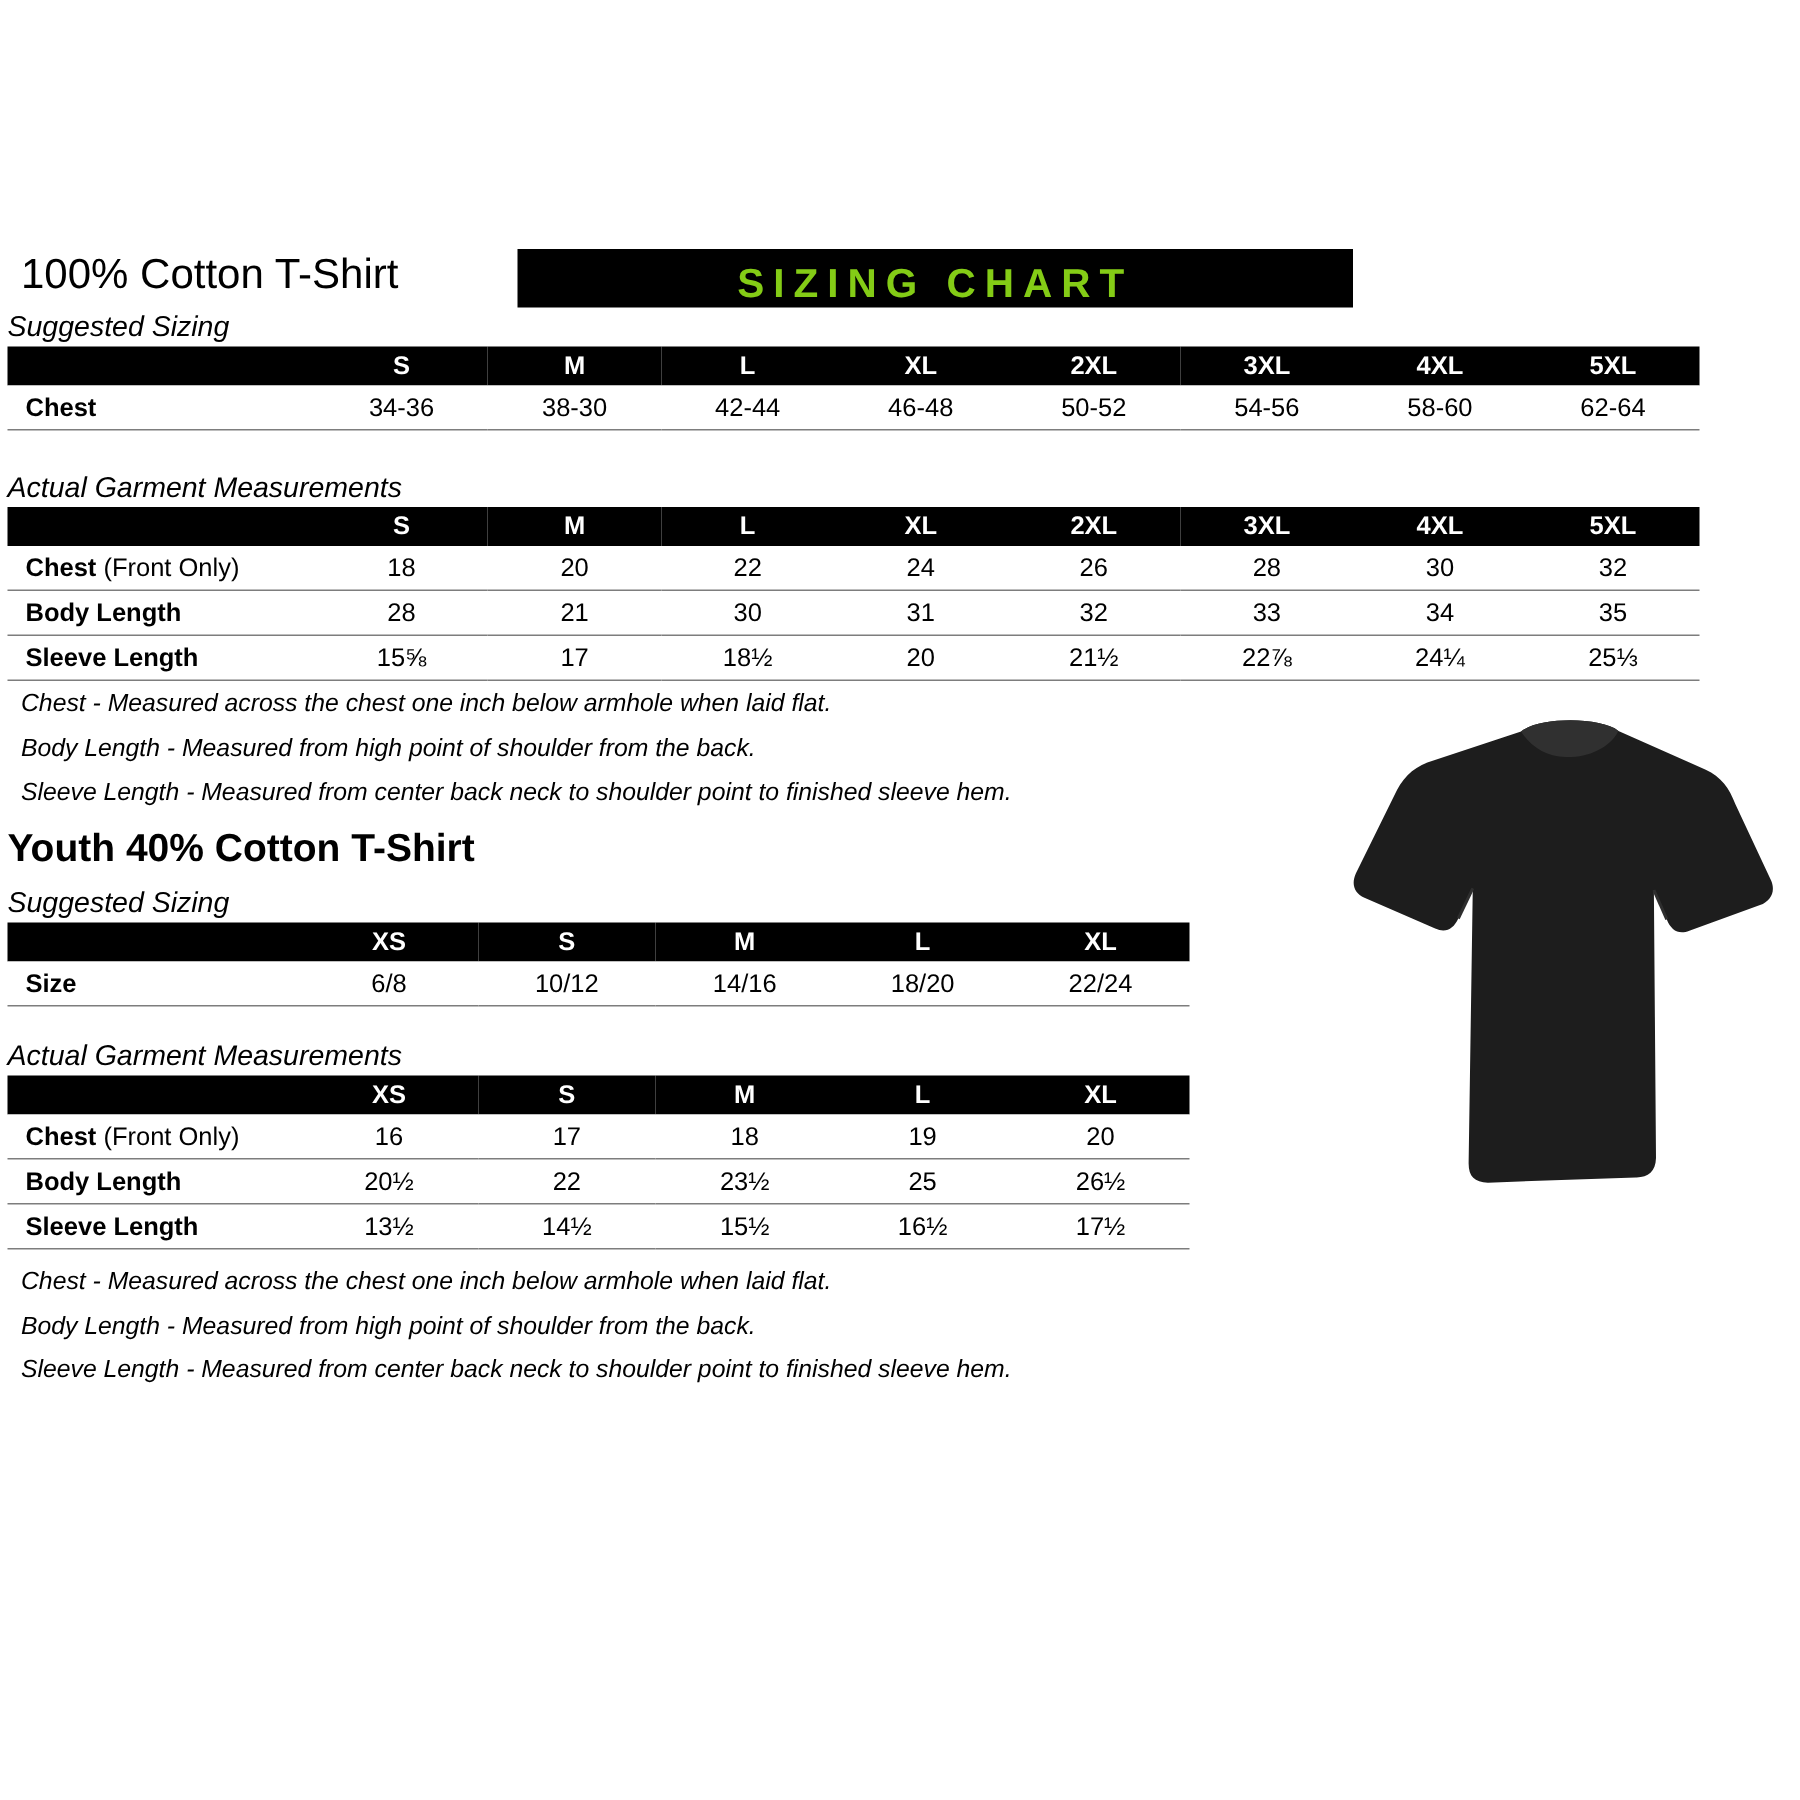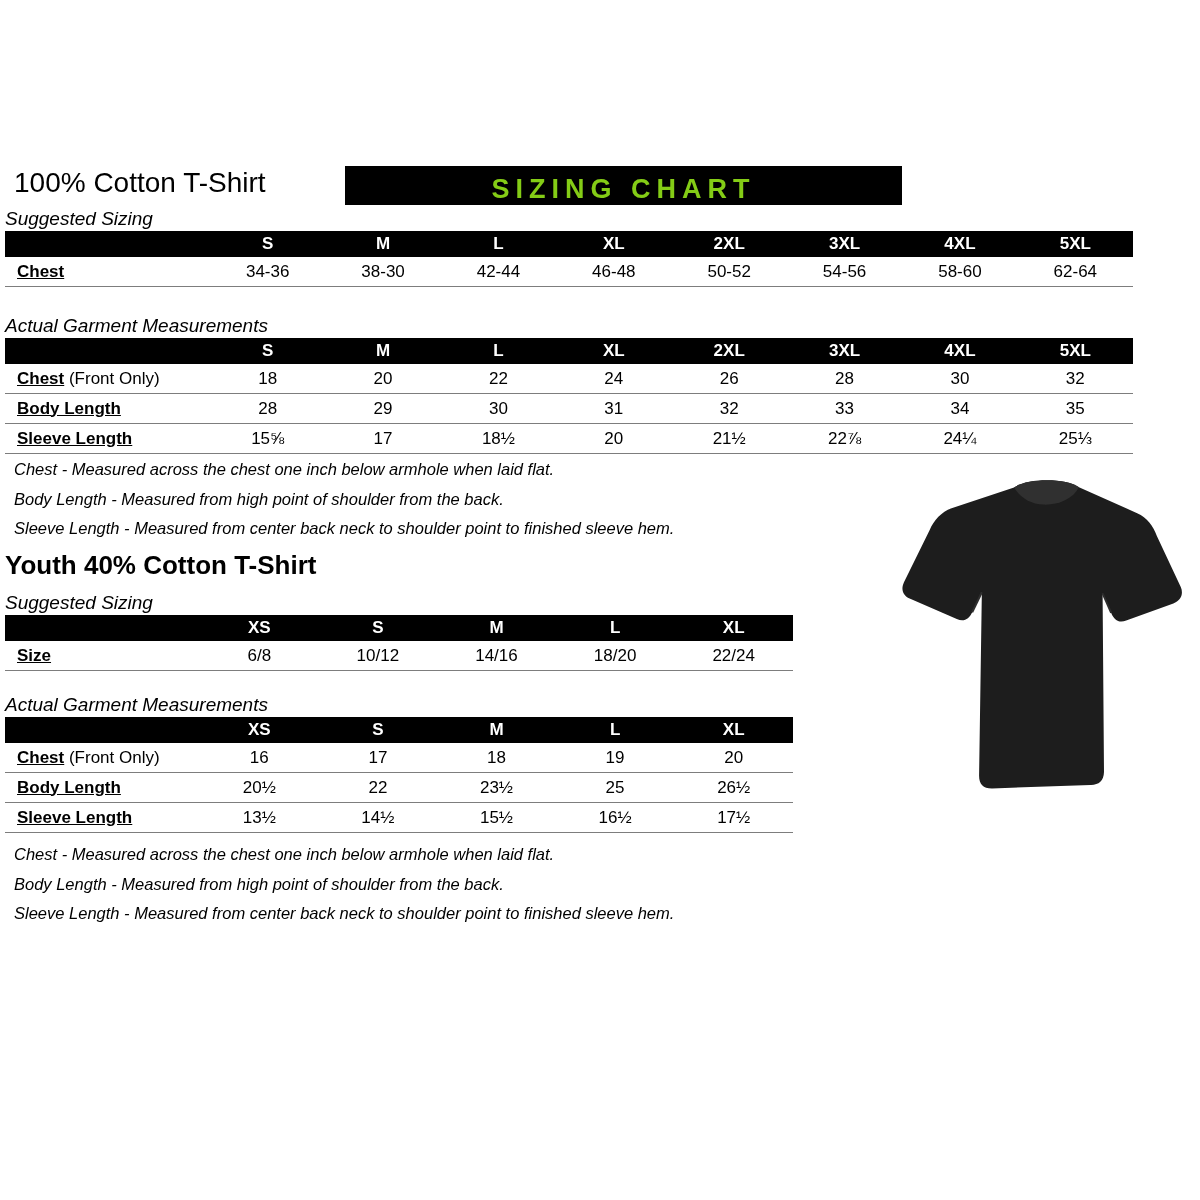--- a/index.html
+++ b/index.html
@@ -20,21 +20,21 @@
   .size-table thead th{
     background:#000;color:#fff;font-weight:bold;font-size:17px;
     height:26px;text-align:center;padding:0;
   }
   .size-table tbody td{
     font-size:17px;text-align:center;height:29px;padding:0;
     border-bottom:1px solid #7d7d7d;vertical-align:middle;
     background:#fff;
   }
   .size-table tbody td.rowlabel{text-align:left;padding-left:12px;white-space:nowrap;}
-  .b{font-weight:bold;text-decoration:underline;}
+  .b{font-weight:bold;}
   .notes div{font-size:16.5px;line-height:29.5px;white-space:nowrap;font-style:italic;}
   .youth-title{font-size:26px;font-weight:bold;white-space:nowrap;}
 </style>
 </head>
 <body>
 
 <div class="abs page-title" style="left:14px;top:167px;">100% Cotton T-Shirt</div>
 
 <div class="abs banner" style="left:345px;top:166px;width:557px;height:39px;">
   <span>SIZING CHART</span>
@@ -106,21 +106,21 @@
         <td>22</td>
         <td>24</td>
         <td>26</td>
         <td>28</td>
         <td>30</td>
         <td>32</td>
       </tr>
       <tr>
         <td class="rowlabel"><span class="b">Body Length</span><span></span></td>
         <td>28</td>
-        <td>29</td>
+        <td>21</td>
         <td>30</td>
         <td>31</td>
         <td>32</td>
         <td>33</td>
         <td>34</td>
         <td>35</td>
       </tr>
       <tr>
         <td class="rowlabel"><span class="b">Sleeve Length</span><span></span></td>
         <td>15⅝</td>

